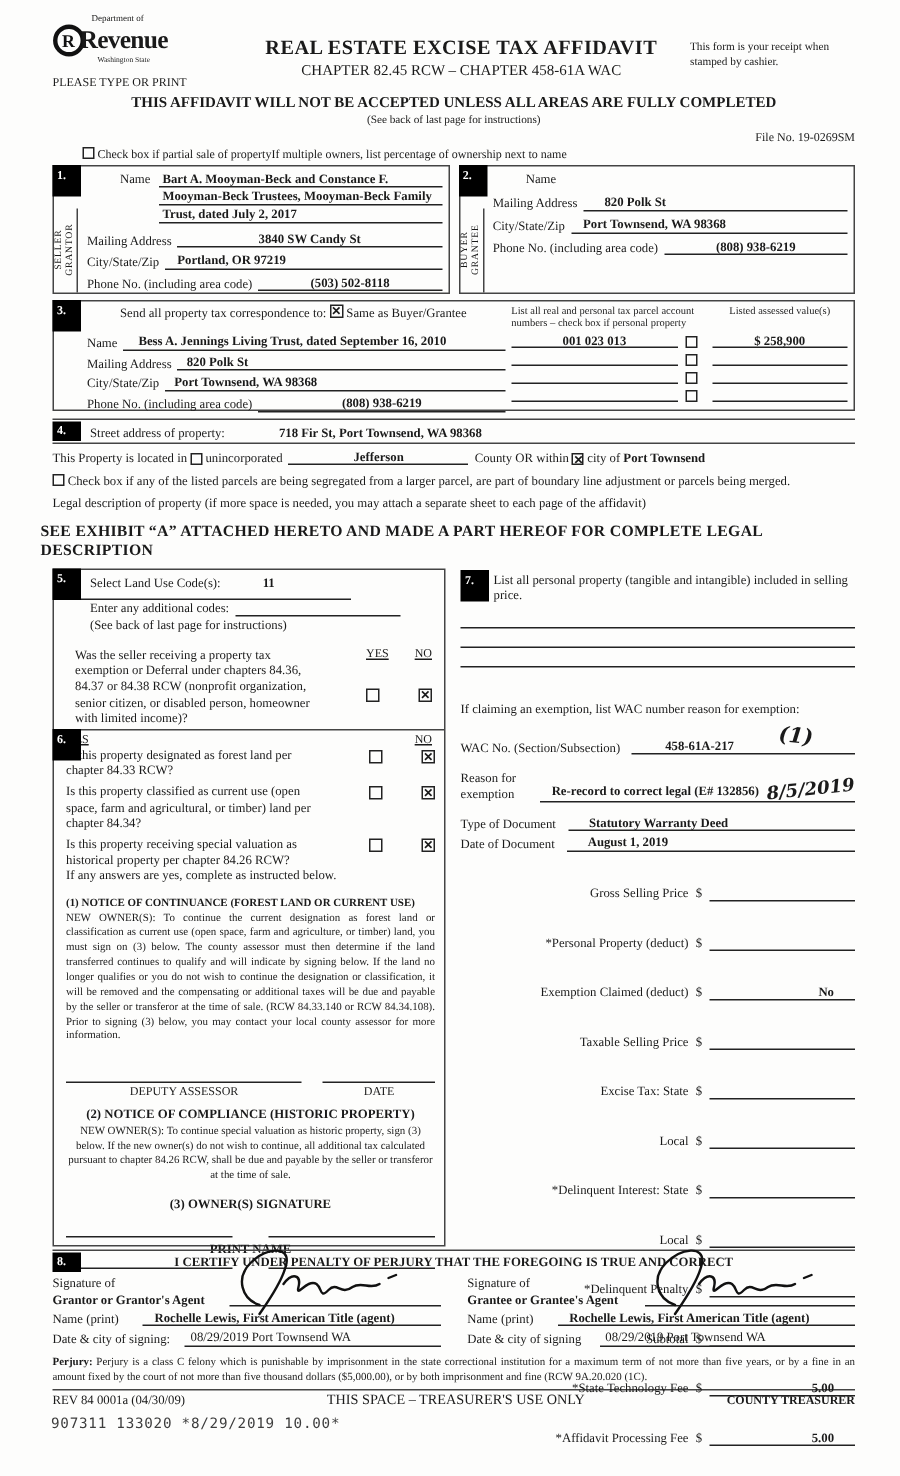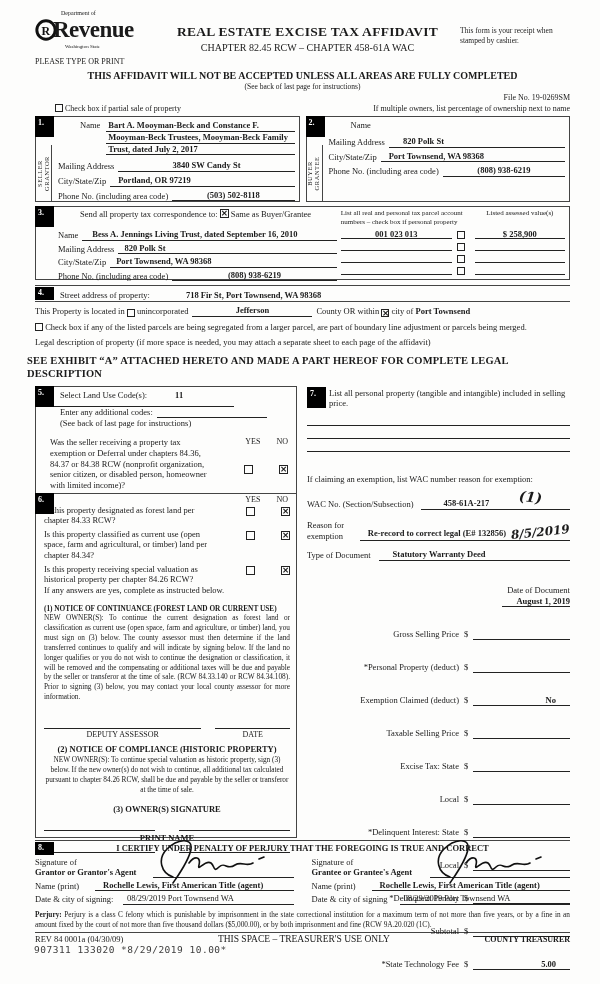--- a/index.html
+++ b/index.html
@@ -13,30 +13,30 @@
   .inner { padding:10px 30px 0 35px; }
   b,.b { font-weight:bold; }
   .c { text-align:center; }
   .tiny { font-size:7px; }
 
   
   .logo-row { display:flex; align-items:flex-start; }
   .logo { width:120px; }
   .logo-top { font-size:6px; margin-left:26px; }
   .logo-main { display:flex; align-items:center; margin-top:-2px; }
-  .logo-rev { font-size:23px; font-weight:bold; letter-spacing:-0.5px; margin-left:-4px; }
+  .logo-rev { font-size:17px; font-weight:bold; letter-spacing:-0.5px; margin-left:-4px; }
   .logo-state { font-size:5px; margin-left:30px; }
   .hdr-center { flex:1; text-align:center; margin-top:14px; }
   .hdr-title { font-size:13.5px; font-weight:bold; letter-spacing:0.3px; }
   .hdr-sub { font-size:10px; margin-top:1px; }
   .hdr-right { width:110px; font-size:7.5px; margin-top:16px; line-height:1.3; }
   .hdr-warning { font-size:10px; font-weight:bold; text-align:center; margin-top:3px; }
   .hdr-note { text-align:center; font-size:7.5px; }
   .file-no { text-align:right; font-size:8px; margin-top:2px; }
-  .flagrow { display:flex; justify-content:space-between; font-size:8px; margin:1px 0 2px 20px; }
+  .flagrow { display:flex; font-size:8px; margin:1px 0 2px 20px; }
 
   
   .cb { display:inline-block; width:8px; height:8px; border:1px solid #222; font-size:8px;
         line-height:7px; text-align:center; vertical-align:-1px; font-weight:bold; overflow:hidden; }
   .cb-lg { width:9px; height:9px; line-height:8px; }
 
   
   .num { position:absolute; top:-1px; left:-1px; background:#000; color:#fff;
          font-weight:bold; font-size:8px; padding:2px 10px 9px 3px; }
   .num-flat { background:#000; color:#fff; font-weight:bold; font-size:8px; padding:1px 10px 2px 3px; }
@@ -75,21 +75,21 @@
   .sec4 .row2 { display:flex; align-items:flex-end; margin-top:3px; }
   .exhibit { font-size:10.5px; font-weight:bold; margin:7px 0 5px -8px; letter-spacing:0.2px; }
 
   
   .twocol { display:flex; height:452px; }
   .lcol { position:relative; width:262px; border:1px solid #444; padding:3px 6px 0 8px; }
   .rcol { flex:1; padding:2px 0 0 10px; }
   .yn { display:flex;gap:32px; }
   .yn .q { flex:1; padding-right:4px; }
   .yn .cols { width:44px; display:flex; justify-content:space-between; align-items:flex-start; padding-top:2px; }
-  .ynhead { display:flex; justify-content:flex-end; gap:16px; font-size:8px; padding-right:2px; }
+  .ynhead { display:flex; justify-content:space-between; gap:16px; font-size:8px; padding-right:2px;text-decoration:underline; }
   .sec6bar { position:relative; border-top:1px solid #444; margin:2px -6px 0 -8px; padding:0 6px 0 8px; height:10px; }
   .notice { font-size:7.3px; text-align:justify; margin-top:8px; line-height:1.35; }
   .landline { margin-top:8px; }
   .assr { display:flex; margin-top:26px; }
   .assr .ln1 { flex:1.9; border-bottom:1px solid #222; }
   .assr .gap { width:14px; }
   .assr .ln2 { flex:0.9; border-bottom:1px solid #222; }
   .assr-lab { display:flex; margin-top:1px; font-size:8px; }
   .notice2 { font-size:7.3px; text-align:center; margin-top:4px; line-height:1.35; }
   .ownsig { text-align:center; font-weight:bold; margin-top:9px; font-size:8.5px; }
@@ -423,21 +423,21 @@
         <span>Reason for exemption</span>
         <span class="fill" style="flex:1; margin-left:8px; padding-left:8px; white-space:nowrap;">
           <span>Re-record to correct legal (E# 132856)</span>
           <span class="hand" style="font-size:12px; transform:rotate(-6deg); display:inline-block; margin-left:3px;">8/5/2019</span>
         </span>
       </div>
       <div class="wacline" style="margin-top:8px;">
         <span>Type of Document</span>
         <span class="fill" style="flex:1; margin-left:8px; padding-left:14px;">Statutory Warranty Deed</span>
       </div>
-      <div class="wacline" style="margin-top:24px;flex-direction:column;">
+      <div class="wacline" style="margin-top:2px;">
         <span>Date of Document</span>
         <span class="fill" style="flex:1; margin-left:8px; padding-left:14px;">August 1, 2019</span>
       </div>
 
       <div class="moneys">
         <div class="mrow">
               <span class="lab">Gross Selling Price</span>
               <span class="dol">$</span>
               <span class="ln"></span>
             </div>

